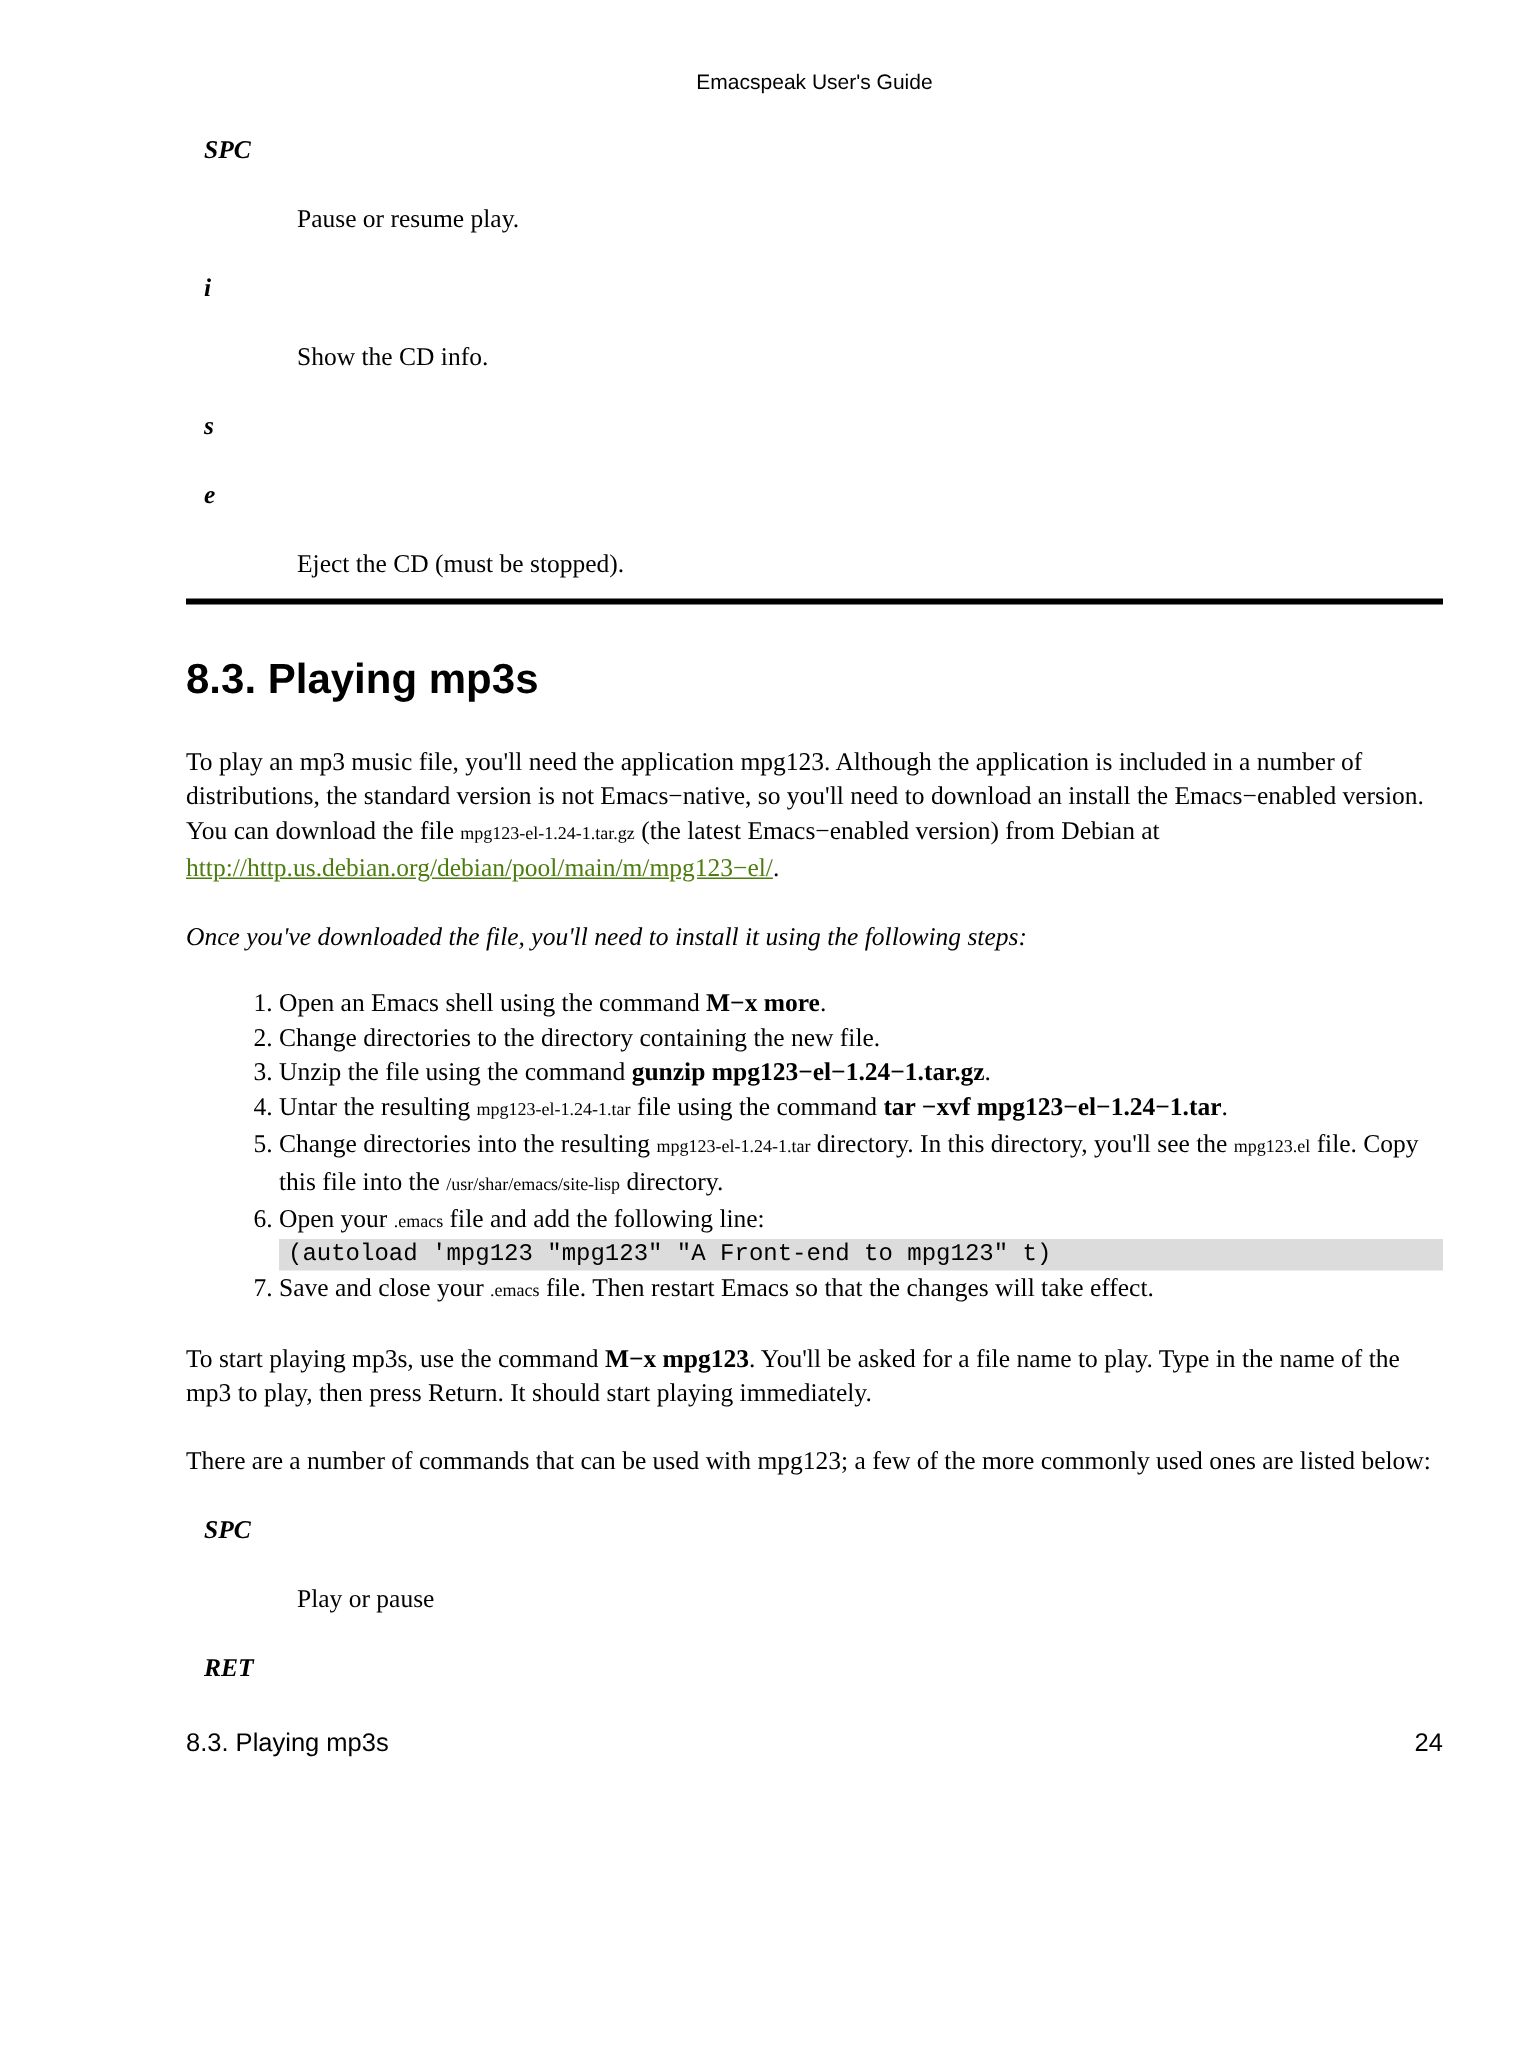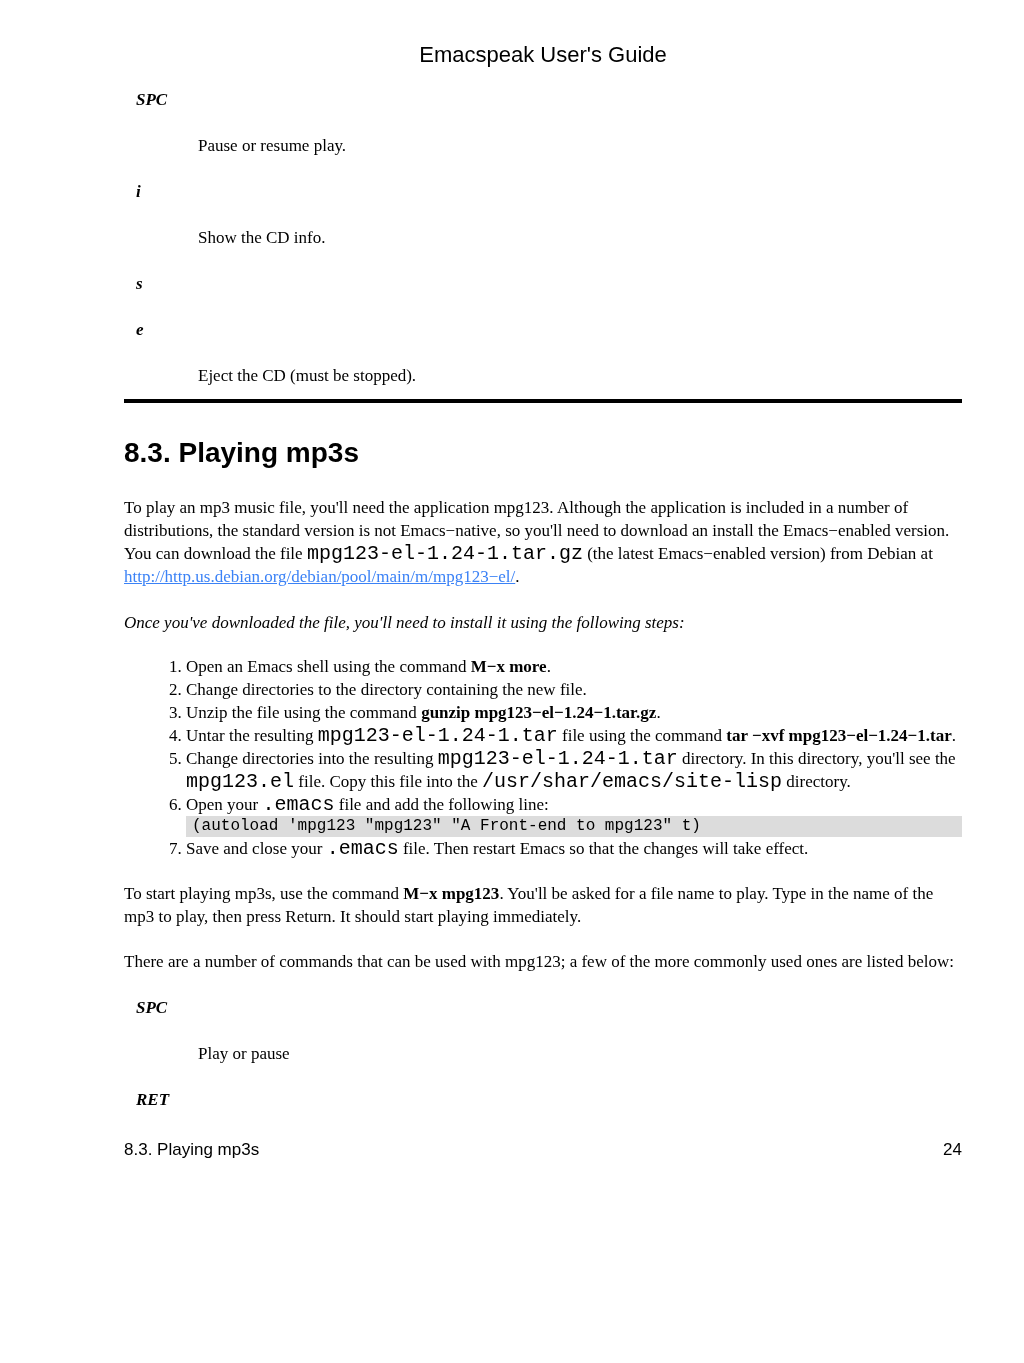--- a/index.html
+++ b/index.html
@@ -3,43 +3,43 @@
 <meta charset="utf-8">
 <style>
   html,body{margin:0;padding:0;}
   body{
     width:1024px;height:1363px;background:#ffffff;color:#000000;
     font-family:"Liberation Serif",serif;font-size:17px;line-height:23px;
     overflow:hidden;
   }
   .page{box-sizing:border-box;width:1024px;height:1363px;padding:44px 62px 0 124px;position:relative;}
   .doc-title{
-    font-family:"Liberation Sans",sans-serif;font-size:22px;line-height:21px;
+    font-family:"Liberation Sans",sans-serif;font-size:14px;line-height:21px;
     text-align:center;font-weight:400;
   }
   dl{margin:12px;}
   dl.cmd-list{margin-top:16px;}
   dl.cmd-list-bottom{margin-top:0;}
   dt{font-weight:bold;font-style:italic;margin-top:23px;}
   dd{margin:23px 0 0 62px;}
   hr.rule{border:none;border-top:4px solid #000;margin:4px 0 0 0;width:100%;}
   h1.heading{
     font-family:"Liberation Sans",sans-serif;font-weight:bold;
     font-size:28px;line-height:31px;margin:34px 0 0 0;
   }
   p{margin:0;}
   .p-intro{margin-top:28px;}
   .p-steps-intro{margin-top:23px;font-style:italic;}
   .p-start{margin-top:22px;}
   .p-cmds{margin-top:22px;}
   ol.steps{margin:21px 0 0 0;padding:0 0 0 62px;}
   ol.steps li{margin:0;}
-  .mono{font-family:Liberation Mono, monospace;font-size:20px;}
+  .mono{font-family:Liberation Serif, serif;font-size:12px;}
   b{font-weight:bold;}
-  a.link{color:#3b82f6;text-decoration:underline;cursor:pointer;}
+  a.link{color:#4d7c0f;text-decoration:underline;cursor:pointer;}
   .codeblock{
     font-family:"Liberation Mono","DejaVu Sans Mono",monospace;font-size:16px;
     background:#DCDCDC;line-height:21px;height:21px;padding:0 0 0 6px;
     white-space:pre;margin:0;width:100%;box-sizing:border-box;
   }
   .footer{
     font-family:"Liberation Sans",sans-serif;font-size:17px;line-height:20px;
     display:flex;justify-content:space-between;margin-top:29px;
   }
 </style>

